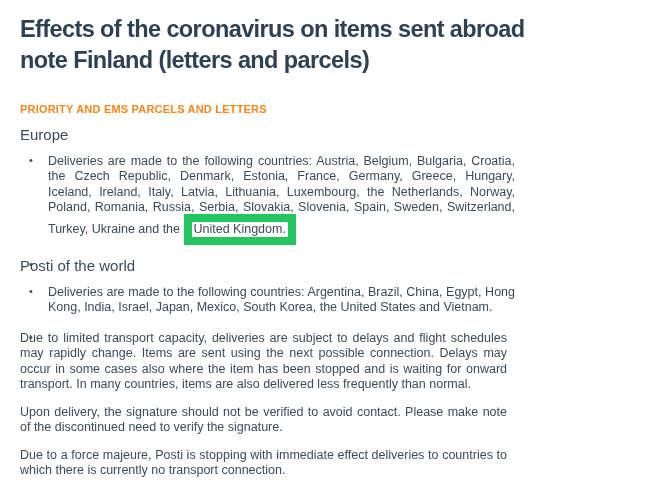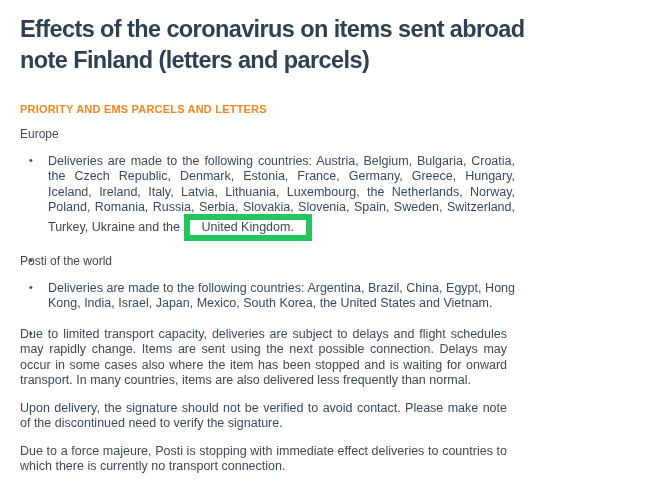--- a/index.html
+++ b/index.html
@@ -28,21 +28,21 @@
   .kicker {
     margin-top: 26px;
     color: #f6861f;
     font-size: 11px;
     line-height: 14px;
     font-weight: 700;
     letter-spacing: 0.2px;
   }
   .subhead {
     margin-top: 11px;
-    font-size: 12px;
+    font-size: 15px;
     line-height: 15.5px;
     color: #3a4b5c;
   }
   ul.bullets {
     list-style: none;
     margin: 11px 0 0 0;
     padding: 0;
   }
   ul.bullets li {
     position: relative;
@@ -52,22 +52,22 @@
   ul.bullets li + li { margin-top: 15px; }
   ul.bullets .marker {
     position: absolute;
     left: 9px;
     top: -1px;
     font-size: 11px;
     color: #3a4b5c;
   }
   .redbox {
     display: inline-block;
-    border: 6px solid #22c55e;
-    padding: 0 12px;
+    border: 8px solid #22c55e;
+    padding: 0 2px;
     margin: -2px 0;
     white-space: nowrap;
   }
   p.body-para {
     margin: 12px 8px 0 0;
     text-align: justify;
   }
 </style>
 </head>
 <body>

